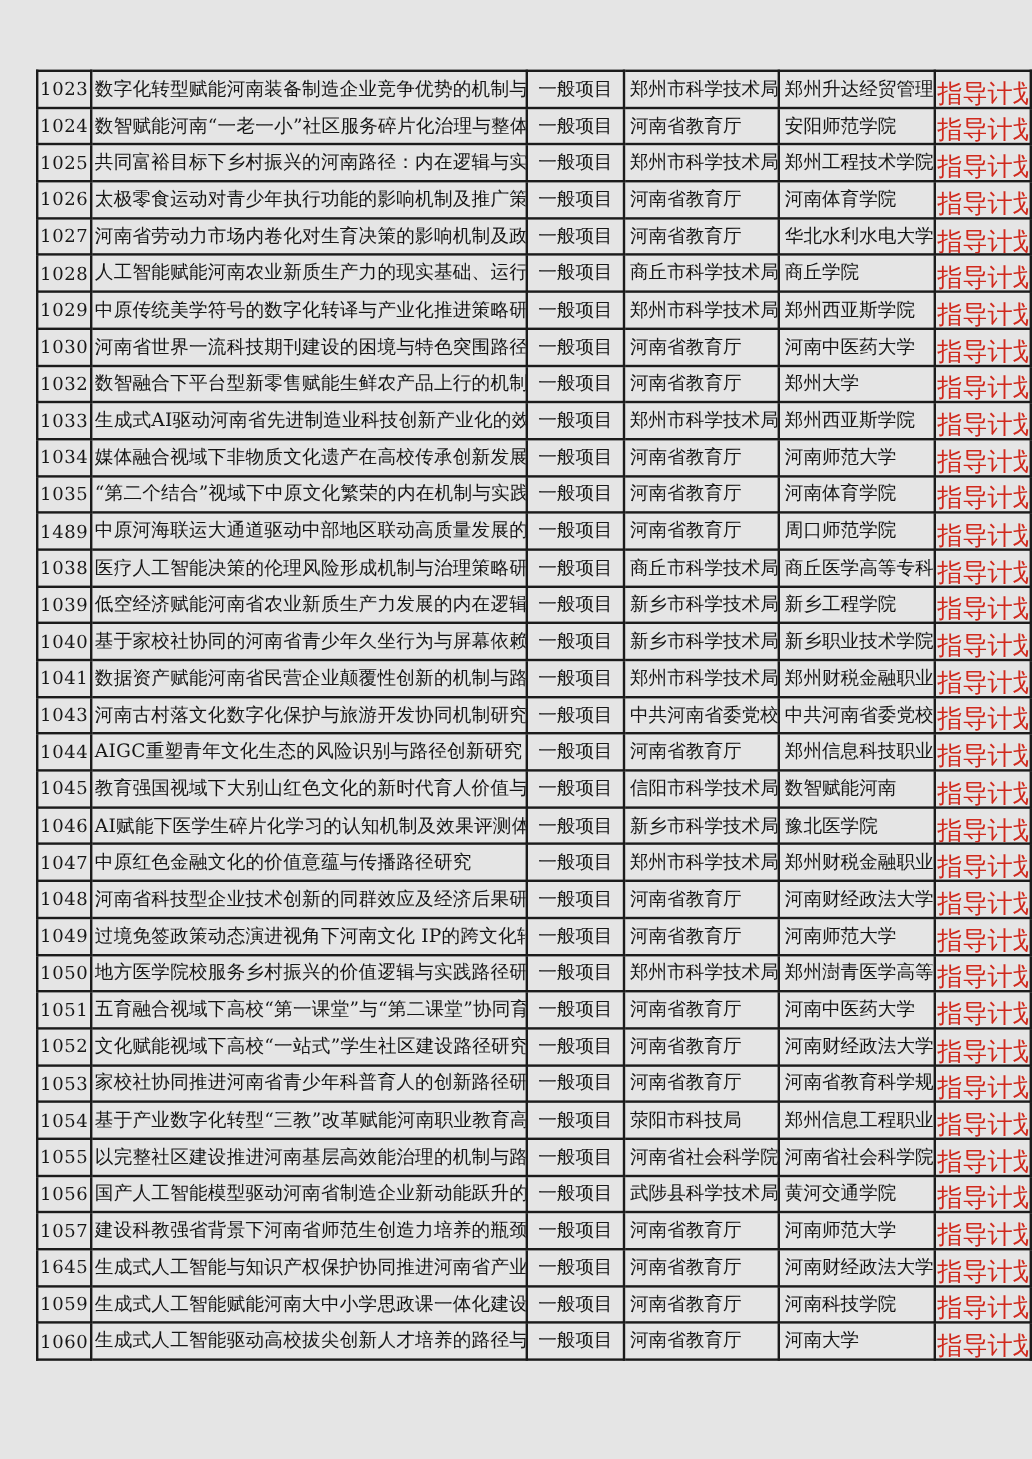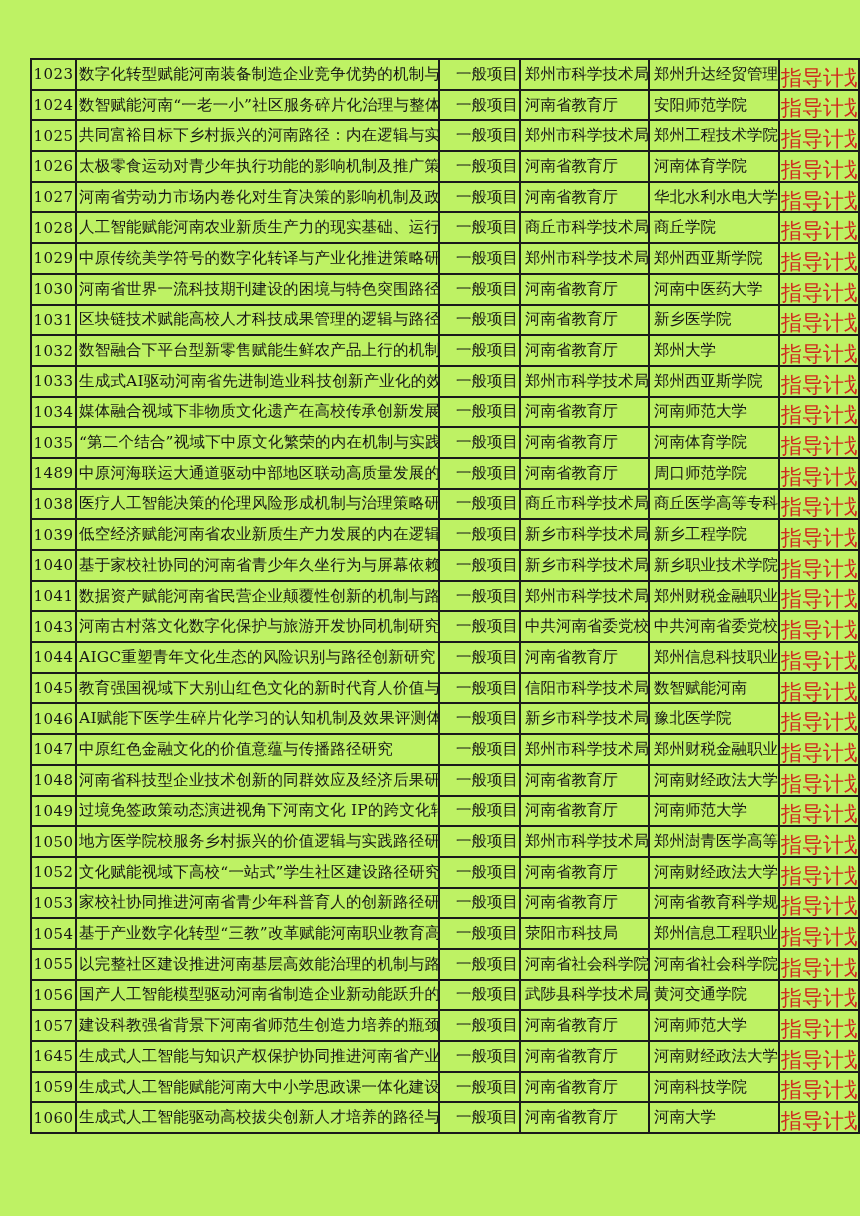--- a/index.html
+++ b/index.html
@@ -1,33 +1,33 @@
 <!DOCTYPE html>
 <html style="--line: #1b1b1b; --plan: #d02a1e;"><head>
 <meta charset="utf-8">
 <style>
   html,body { margin:0; padding:0; }
   body {
     width:860px; height:1216px; background:#ffffff; overflow:hidden;
     font-family:"DejaVu Serif","Liberation Serif",serif;
     position:relative;
   }
-  .page { position:absolute; inset:0; background:#bef264;text-decoration:underline; }
+  .page { position:absolute; inset:0; background:#e5e5e5;text-decoration:underline; }
   table.projects {
     position:absolute; left:30px; top:58px; width:828px;
     table-layout:fixed; border-collapse:collapse;
   }
   td {
     border:2px solid var(--line,#1b1b1b);
     height:26.7px; overflow:hidden; white-space:nowrap;
     color:#161616; vertical-align:middle;
   }
   td.c-id    { text-align:center; font-size:15px; letter-spacing:0.5px; }
   td.c-title { font-size:15.5px; padding-left:2px; letter-spacing:0.2px; }
-  td.c-type  { text-align:right; font-size:15.5px; }
+  td.c-type  { text-align:center; font-size:15.5px; }
   td.c-dept  { font-size:15.5px; padding-left:4px; }
   td.c-inst  { font-size:15.5px; padding-left:4px; }
   td.c-plan  {
     font-size:21px; color:var(--plan,#d02a1e);
     vertical-align:bottom; line-height:0.95; padding:0 0 0 1px;
   }
 </style>
 </head>
 <body style="background: rgb(255, 255, 255);">
 
@@ -100,28 +100,20 @@
         </tr>
         <tr>
           <td class="c-id">1030</td>
           <td class="c-title">河南省世界一流科技期刊建设的困境与特色突围路径研究</td>
           <td class="c-type">一般项目</td>
           <td class="c-dept">河南省教育厅</td>
           <td class="c-inst">河南中医药大学</td>
           <td class="c-plan">指导计划</td>
         </tr>
         <tr>
-          <td class="c-id">1031</td>
-          <td class="c-title">区块链技术赋能高校人才科技成果管理的逻辑与路径</td>
-          <td class="c-type">一般项目</td>
-          <td class="c-dept">河南省教育厅</td>
-          <td class="c-inst">新乡医学院</td>
-          <td class="c-plan">指导计划</td>
-        </tr>
-        <tr>
           <td class="c-id">1032</td>
           <td class="c-title">数智融合下平台型新零售赋能生鲜农产品上行的机制与路</td>
           <td class="c-type">一般项目</td>
           <td class="c-dept">河南省教育厅</td>
           <td class="c-inst">郑州大学</td>
           <td class="c-plan">指导计划</td>
         </tr>
         <tr>
           <td class="c-id">1033</td>
           <td class="c-title">生成式AI驱动河南省先进制造业科技创新产业化的效率评</td>
@@ -241,20 +233,28 @@
           <td class="c-dept">河南省教育厅</td>
           <td class="c-inst">河南师范大学</td>
           <td class="c-plan">指导计划</td>
         </tr>
         <tr>
           <td class="c-id">1050</td>
           <td class="c-title">地方医学院校服务乡村振兴的价值逻辑与实践路径研究</td>
           <td class="c-type">一般项目</td>
           <td class="c-dept">郑州市科学技术局</td>
           <td class="c-inst">郑州澍青医学高等专科</td>
+          <td class="c-plan">指导计划</td>
+        </tr>
+        <tr>
+          <td class="c-id">1051</td>
+          <td class="c-title">五育融合视域下高校“第一课堂”与“第二课堂”协同育</td>
+          <td class="c-type">一般项目</td>
+          <td class="c-dept">河南省教育厅</td>
+          <td class="c-inst">河南中医药大学</td>
           <td class="c-plan">指导计划</td>
         </tr>
         <tr>
           <td class="c-id">1052</td>
           <td class="c-title">文化赋能视域下高校“一站式”学生社区建设路径研究</td>
           <td class="c-type">一般项目</td>
           <td class="c-dept">河南省教育厅</td>
           <td class="c-inst">河南财经政法大学</td>
           <td class="c-plan">指导计划</td>
         </tr>

